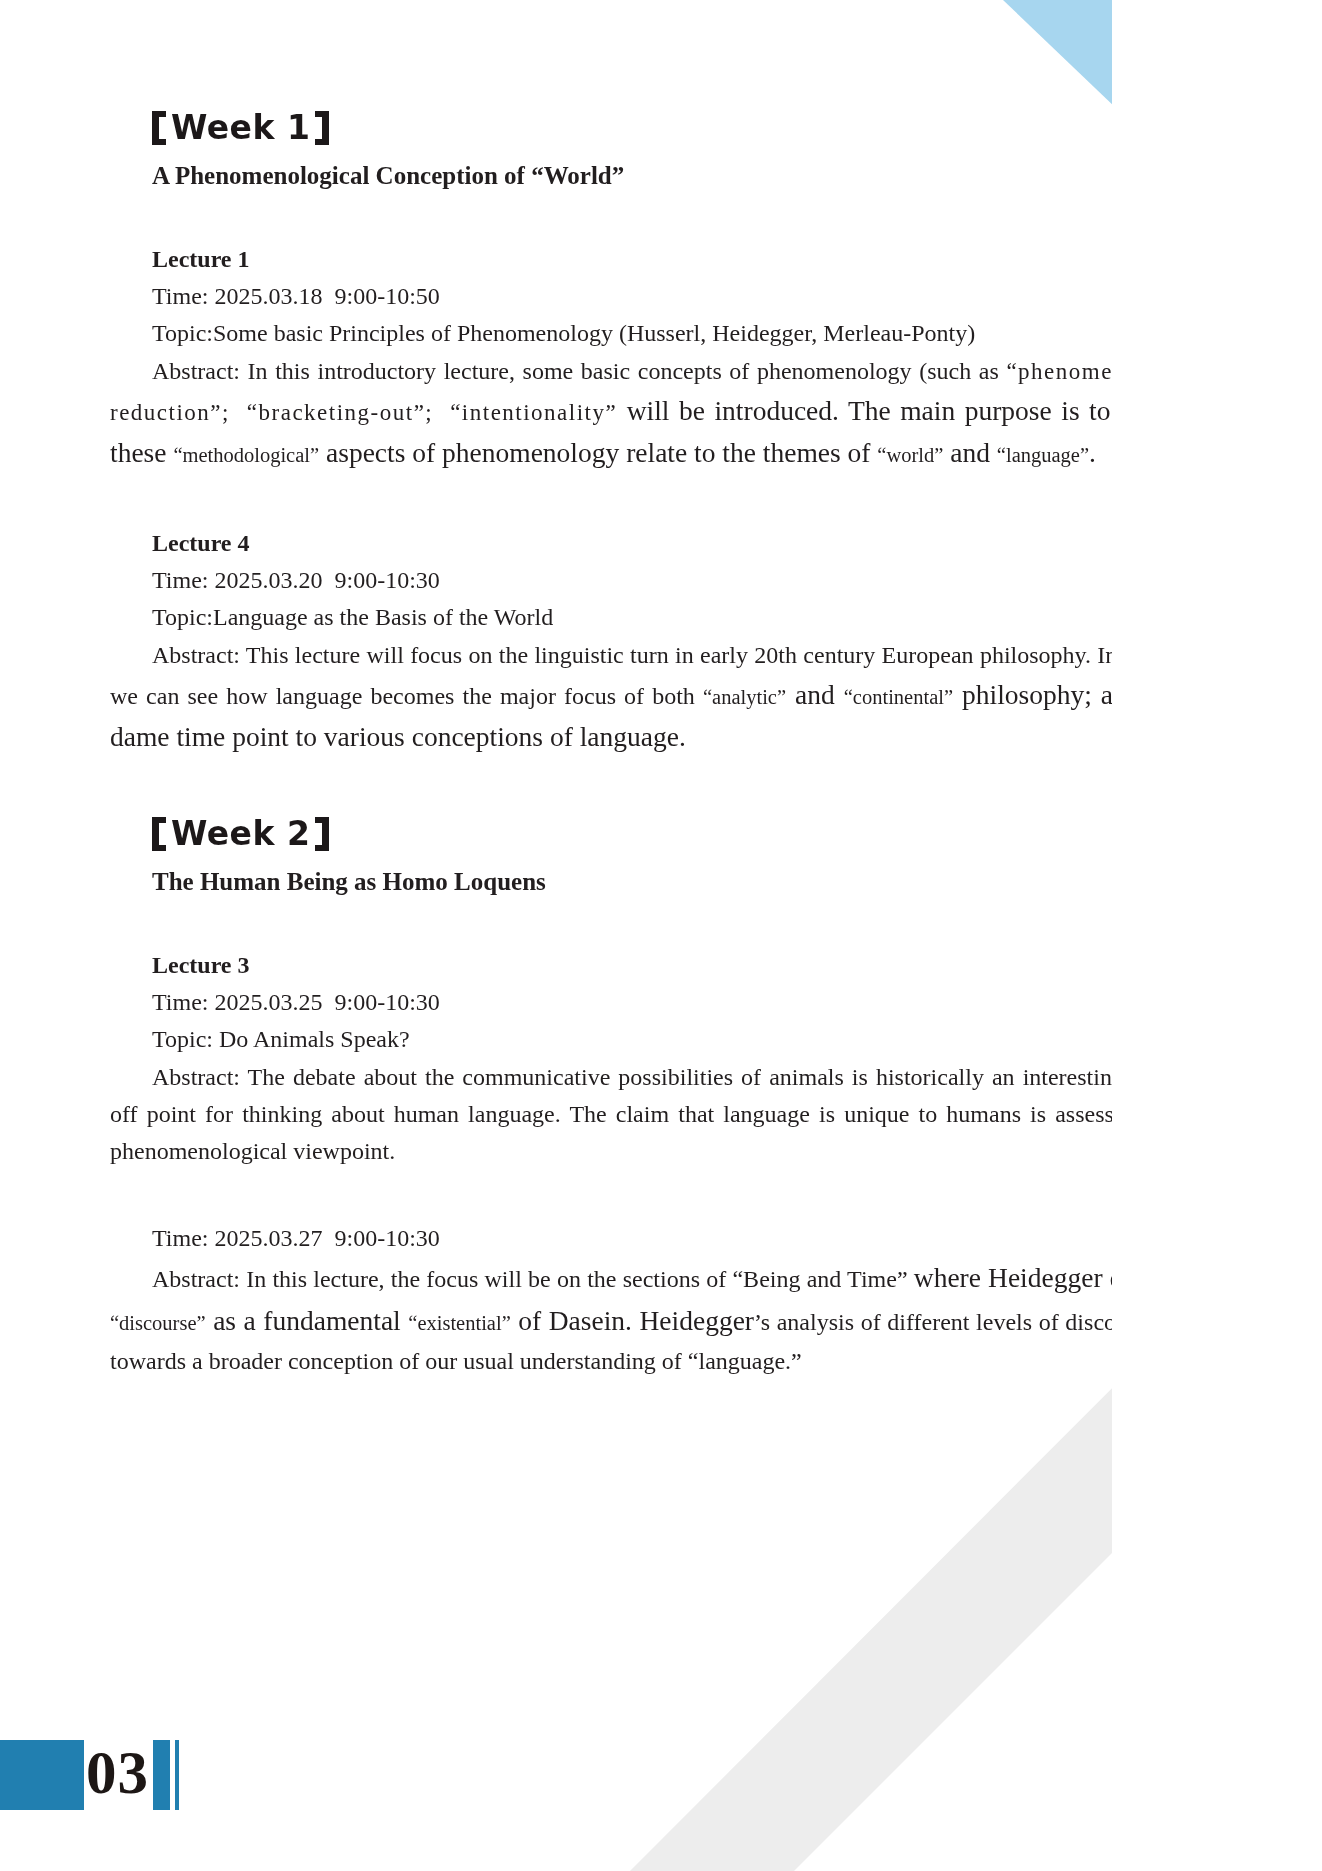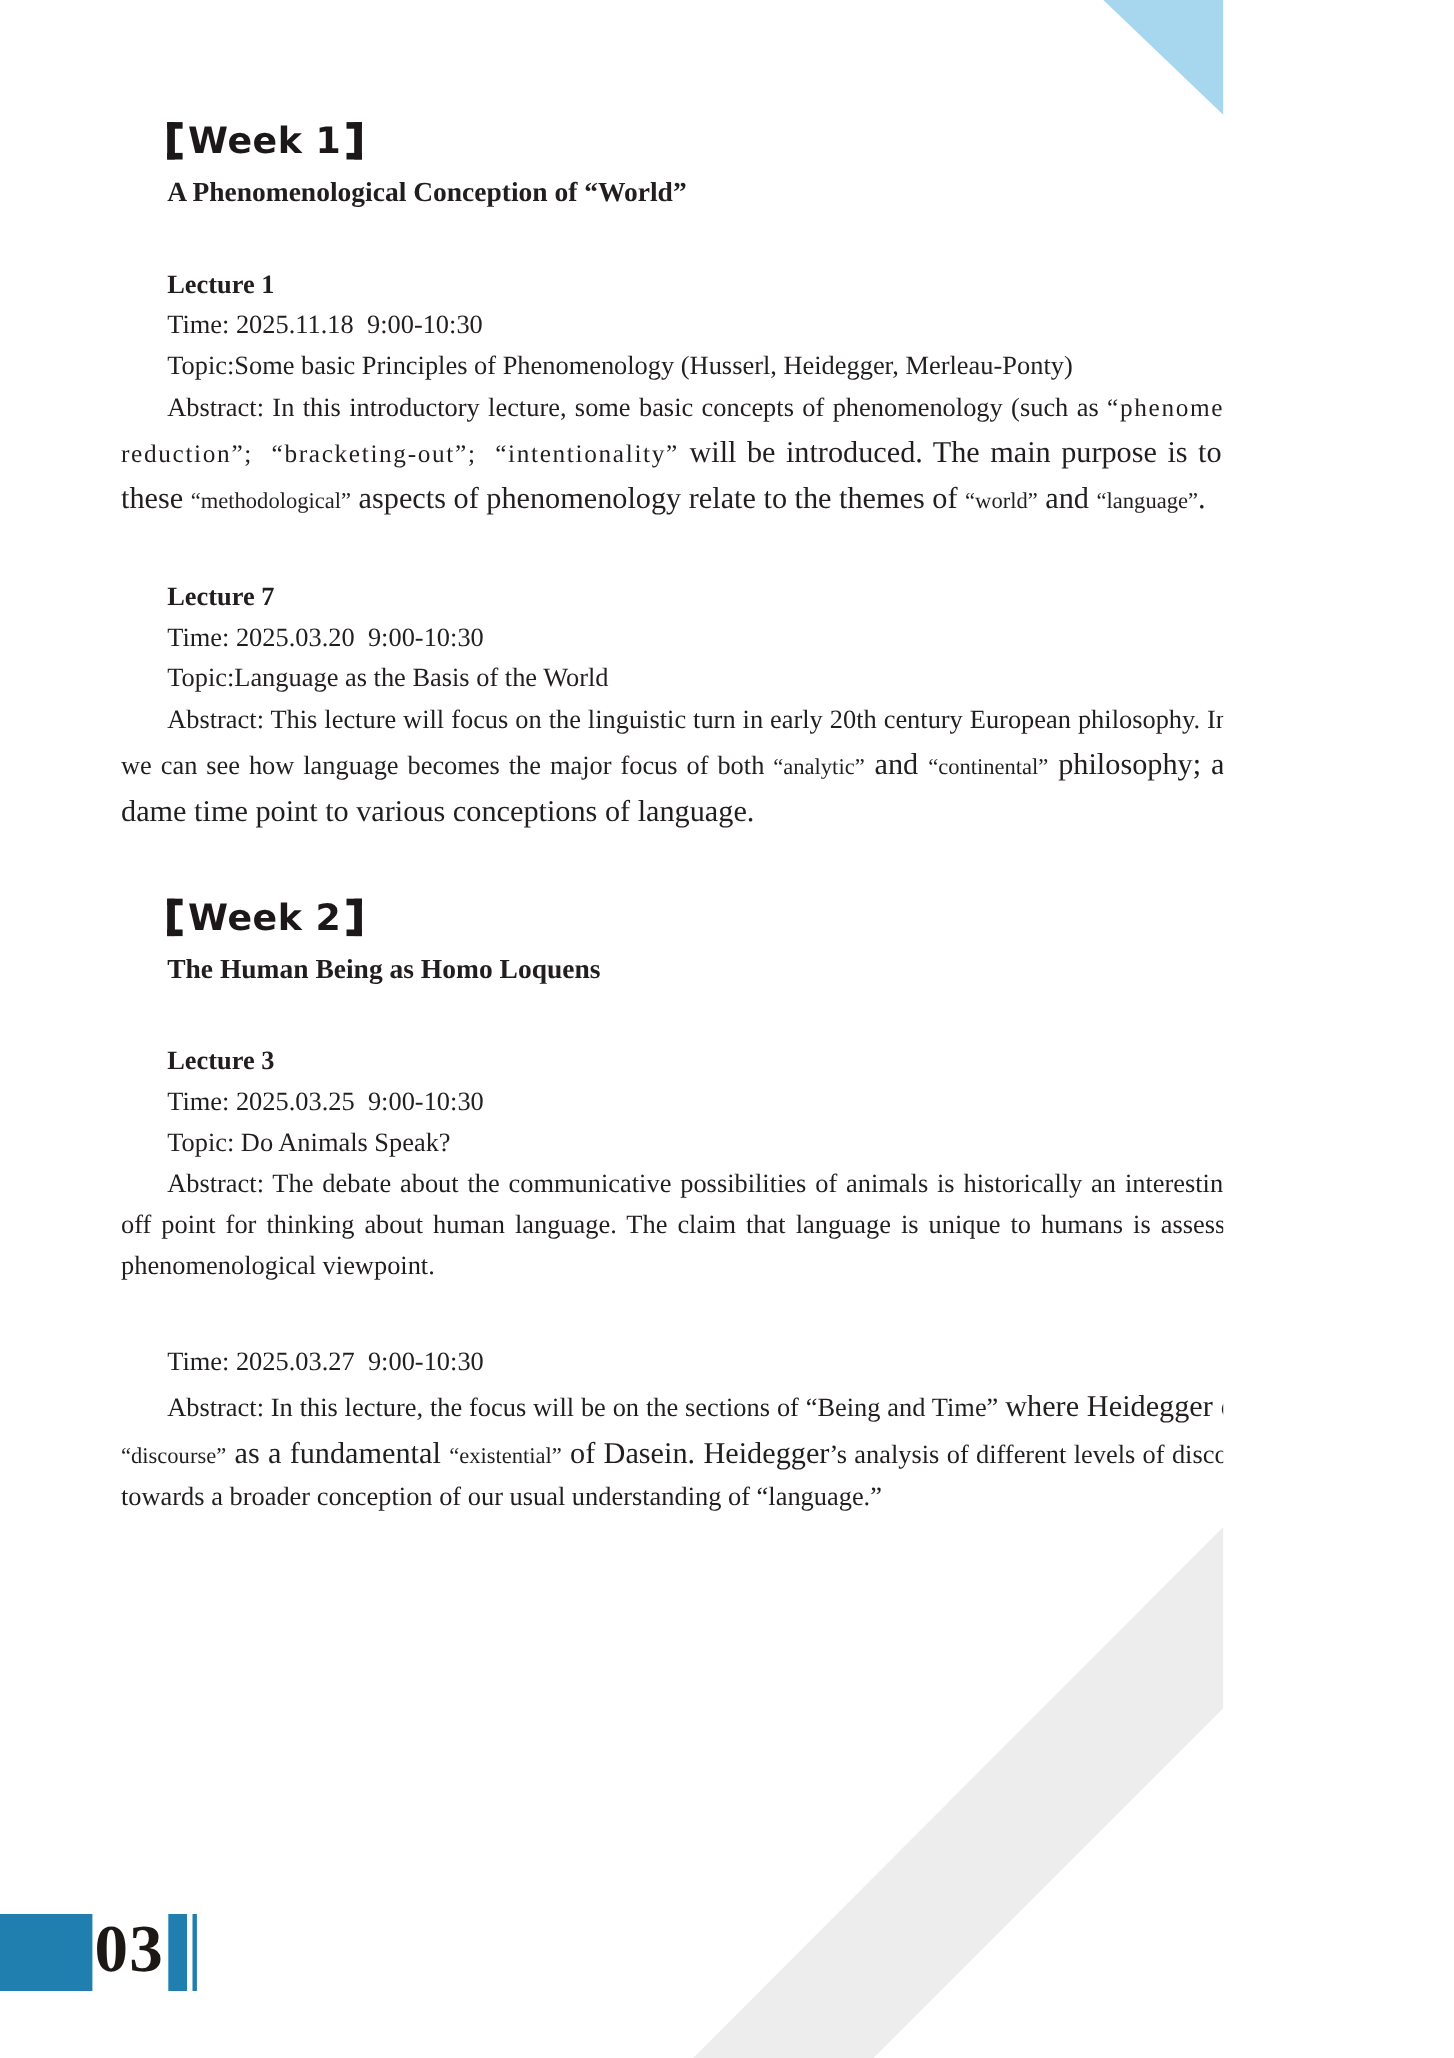--- a/index.html
+++ b/index.html
@@ -51,27 +51,27 @@
   </svg>
 
   <main class="content">
 
     <section class="week">
       <h1 class="week-heading"><span class="lb"></span><span>Week 1</span><span class="rb"></span></h1>
       <h2 class="week-subtitle">A Phenomenological Conception of “World”</h2>
 
       <article class="lecture">
         <h3 class="lec-title">Lecture 1</h3>
-        <p class="para time">Time: 2025.11.18  9:00-10:30</p>
+        <p class="para time">Time: 2025.03.18  9:00-10:50</p>
         <p class="para">Topic:Some basic Principles of Phenomenology (Husserl, Heidegger, Merleau-Ponty)</p>
         <p class="para abstract"><span class="seg-n">Abstract: In this introductory lecture, some basic concepts of phenomenology (such as </span><span class="seg-q">“phenomenological reduction”; “bracketing-out”; “intentionality”</span><span class="seg-l"> will be introduced. The main purpose is to see how these </span><span class="seg-s">“methodological”</span><span class="seg-l"> aspects of phenomenology relate to the themes of </span><span class="seg-s">“world”</span><span class="seg-l"> and </span><span class="seg-s">“language”</span><span class="seg-l">.</span></p>
       </article>
 
       <article class="lecture">
-        <h3 class="lec-title">Lecture 7</h3>
+        <h3 class="lec-title">Lecture 4</h3>
         <p class="para time">Time: 2025.03.20  9:00-10:30</p>
         <p class="para">Topic:Language as the Basis of the World</p>
         <p class="para abstract"><span class="seg-n">Abstract: This lecture will focus on the linguistic turn in early 20th century European philosophy. In doing so, we can see how language becomes the major focus of both </span><span class="seg-s">“analytic”</span><span class="seg-l"> and </span><span class="seg-s">“continental”</span><span class="seg-l"> philosophy; and at the dame time point to various conceptions of language.</span></p>
       </article>
     </section>
 
     <section class="week">
       <h1 class="week-heading"><span class="lb"></span><span>Week 2</span><span class="rb"></span></h1>
       <h2 class="week-subtitle">The Human Being as Homo Loquens</h2>
 

